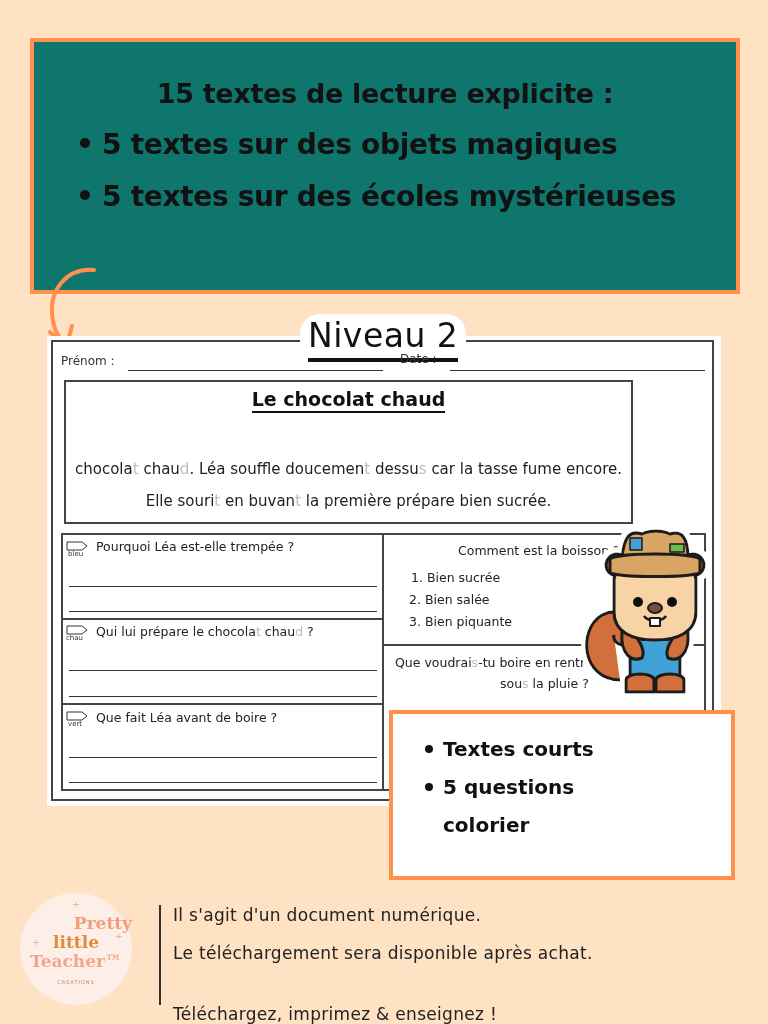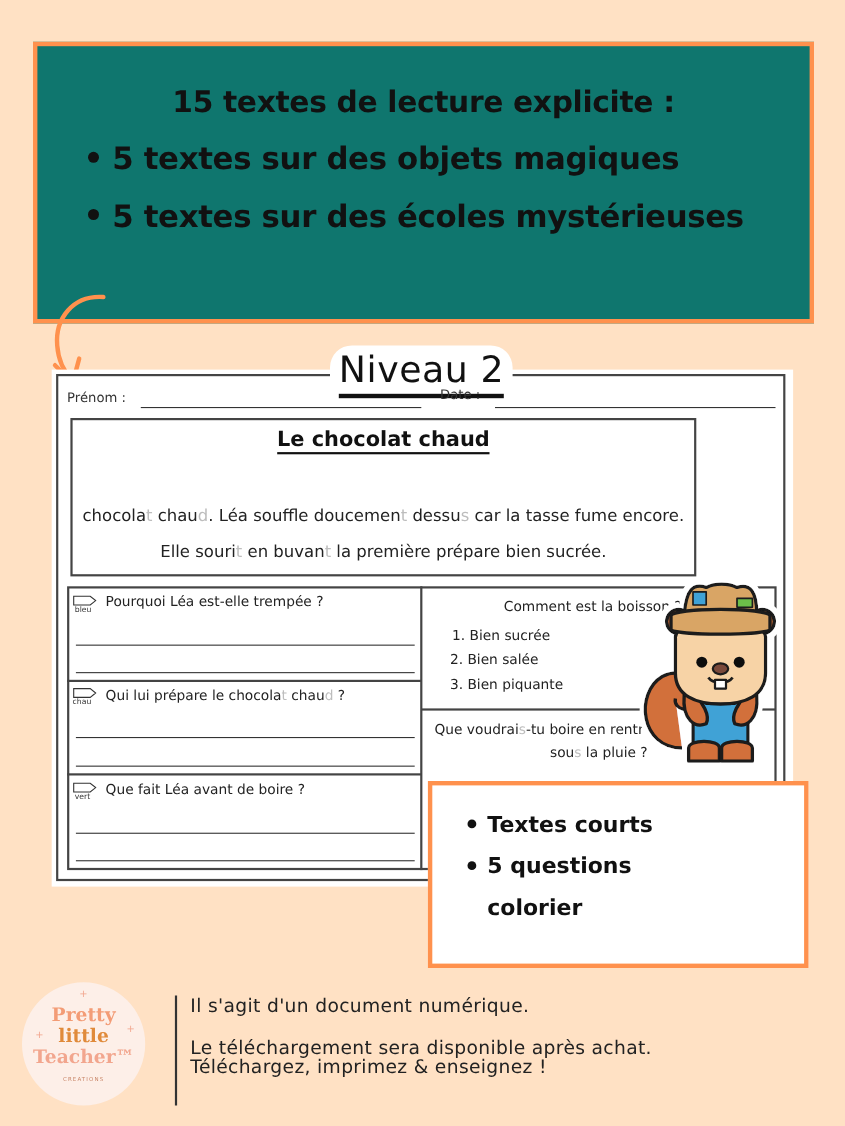--- a/index.html
+++ b/index.html
@@ -62,21 +62,21 @@
 
   
   .feat-box { left:389px; top:710px; width:346px; height:170px; background:#fff; border:4px solid #FF914D; box-sizing:border-box; }
   .feat-box ul { list-style:none; margin:0; padding:0; position:absolute; left:32px; top:16px; }
   .feat-box li { font-size:20px; font-weight:bold; line-height:38px; white-space:nowrap; }
   .feat-box li .dot { display:inline-block; width:8px; height:8px; border-radius:50%; background:#111; margin-right:10px; vertical-align:middle; position:relative; top:-2px; }
   .feat-box li.cont { padding-left:18px; }
 
   
   .logo { left:20px; top:893px; width:112px; height:112px; border-radius:50%; background:#FDEFE8; }
-  .logo .l1 { position:absolute; left:0; right:0; top:20px; text-align:center; font-family:"DejaVu Serif", serif; font-weight:bold; font-size:17px; color:#F39C76; }
+  .logo .l1 { position:absolute; left:0; right:0; top:20px; text-align:right; font-family:"DejaVu Serif", serif; font-weight:bold; font-size:17px; color:#F39C76; }
   .logo .l2 { position:absolute; left:0; right:0; top:39px; text-align:center; font-family:"DejaVu Serif", serif; font-weight:bold; font-size:17px; color:#E08A3A; }
   .logo .l3 { position:absolute; left:0; right:0; top:58px; text-align:center; font-family:"DejaVu Serif", serif; font-weight:bold; font-size:17px; color:#F2A68E; }
   .logo .l4 { position:absolute; left:0; right:0; top:86px; text-align:center; font-size:5px; letter-spacing:1px; color:#C9876A; }
   .logo .spark { position:absolute; font-size:9px; color:#F2A68E; }
 
   .vrule { left:159px; top:905px; width:1.5px; height:100px; background:#333; }
   .info-line { left:173px; font-size:17px; color:#222; white-space:nowrap; letter-spacing:0.3px; }
 </style>
 </head>
 <body>
@@ -211,13 +211,13 @@
   <span class="spark" style="left:95px; top:38px;">+</span>
   <div class="l1">Pretty</div>
   <div class="l2">little</div>
   <div class="l3">Teacher™</div>
   <div class="l4">CREATIONS</div>
 </div>
 
 <div class="abs vrule"></div>
 <div class="abs info-line" style="top:905px;">Il s'agit d'un document numérique.</div>
 <div class="abs info-line" style="top:943px;">Le téléchargement sera disponible après achat.</div>
-<div class="abs info-line" style="top:960px;">Téléchargez, imprimez &amp; enseignez !</div>
+<div class="abs info-line" style="top:1004px;">Téléchargez, imprimez &amp; enseignez !</div>
 
 </body></html>

